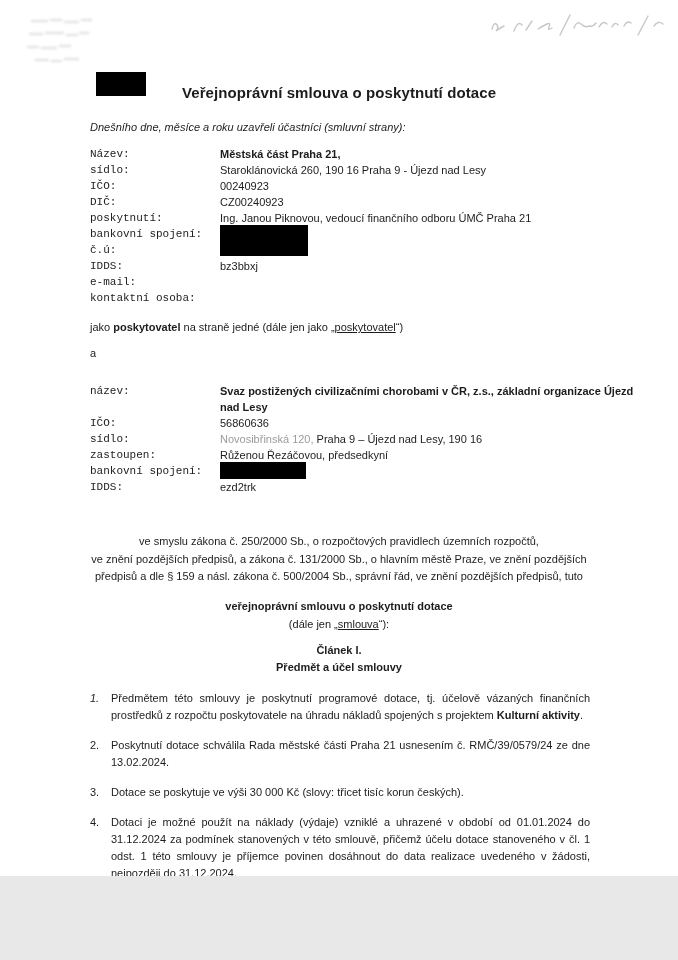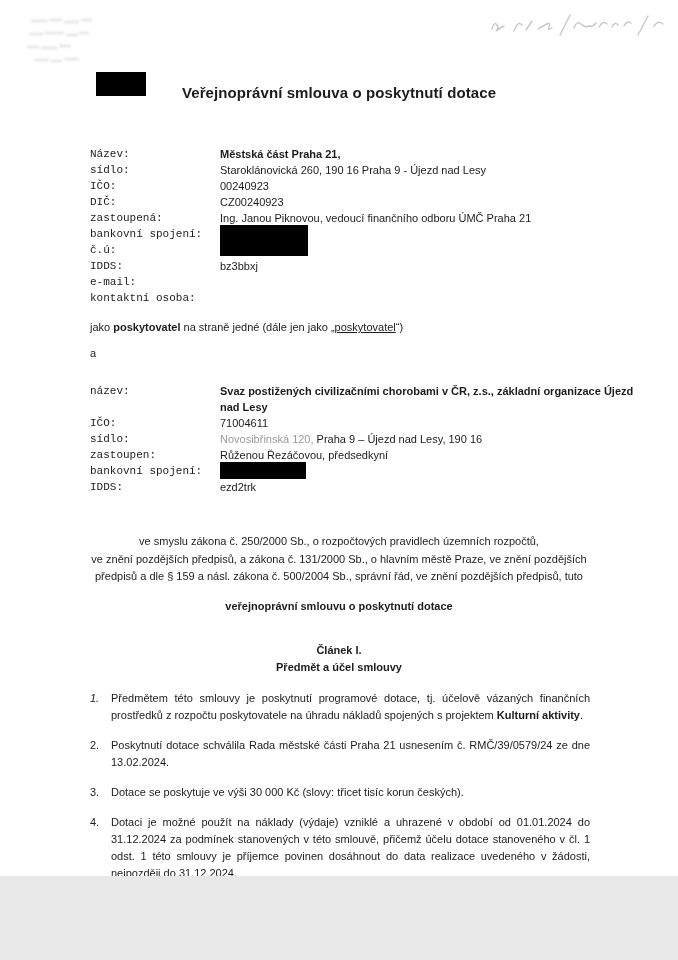--- a/index.html
+++ b/index.html
@@ -74,40 +74,41 @@
       <path d="M138 16 q3 -6 7 -3"></path>
       <path d="M152 25 L162 6"></path>
       <path d="M168 16 q4 -6 9 -2"></path>
     </g>
   </svg>
 
   <div class="redact title-redact"></div>
 
   <div class="abs title">Veřejnoprávní smlouva o poskytnutí dotace</div>
 
+  <div class="abs intro i">Dnešního dne, měsíce a roku uzavřeli účastníci (smluvní strany):</div>
 
   <div class="abs rows provider">
     <div class="row">
       <span class="lbl">Název:</span>
       <span class="val b">Městská část Praha 21,</span>
     </div>
     <div class="row">
       <span class="lbl">sídlo:</span>
       <span class="val">Staroklánovická 260, 190 16 Praha 9 - Újezd nad Lesy</span>
     </div>
     <div class="row">
       <span class="lbl">IČO:</span>
       <span class="val">00240923</span>
     </div>
     <div class="row">
       <span class="lbl">DIČ:</span>
       <span class="val">CZ00240923</span>
     </div>
     <div class="row">
-      <span class="lbl">zastoupená:</span>
+      <span class="lbl">poskytnutí:</span>
       <span class="val">Ing. Janou Piknovou, vedoucí finančního odboru ÚMČ Praha 21</span>
     </div>
     <div class="row">
       <span class="lbl">bankovní spojení:</span>
       <span class="val"></span>
     </div>
     <div class="row">
       <span class="lbl">č.ú:</span>
       <span class="val"></span>
     </div>
@@ -132,21 +133,21 @@
   <div class="abs conj">a</div>
 
   <div class="abs rows recipient">
     <div class="row">
       <span class="lbl">název:</span>
       <span class="val b">Svaz postižených civilizačními chorobami v ČR, z.s., základní organizace Újezd
 nad Lesy</span>
     </div>
     <div class="row">
       <span class="lbl">IČO:</span>
-      <span class="val">71004611</span>
+      <span class="val">56860636</span>
     </div>
     <div class="row">
       <span class="lbl">sídlo:</span>
       <span class="val"><span class="faded">Novosibřinská 120,</span><span> Praha 9 – Újezd nad Lesy, 190 16</span></span>
     </div>
     <div class="row">
       <span class="lbl">zastoupen:</span>
       <span class="val">Růženou Řezáčovou, předsedkyní</span>
     </div>
     <div class="row">
@@ -162,20 +163,21 @@
 
 
   <div class="abs legal">
     <div>ve smyslu zákona č. 250/2000 Sb., o rozpočtových pravidlech územních rozpočtů,</div>
     <div>ve znění pozdějších předpisů, a zákona č. 131/2000 Sb., o hlavním městě Praze, ve znění pozdějších</div>
     <div>předpisů a dle § 159 a násl. zákona č. 500/2004 Sb., správní řád, ve znění pozdějších předpisů, tuto</div>
   </div>
 
   <div class="abs contract">
     <div class="b">veřejnoprávní smlouvu o poskytnutí dotace</div>
+    <div><span>(dále jen „</span><span class="u">smlouva</span><span>“):</span></div>
   </div>
 
   <div class="abs article-head">
     <div>Článek I.</div>
     <div>Předmět a účel smlouvy</div>
   </div>
 
   <div class="abs items">
     <div class="item">
       <span class="num i">1.</span>

